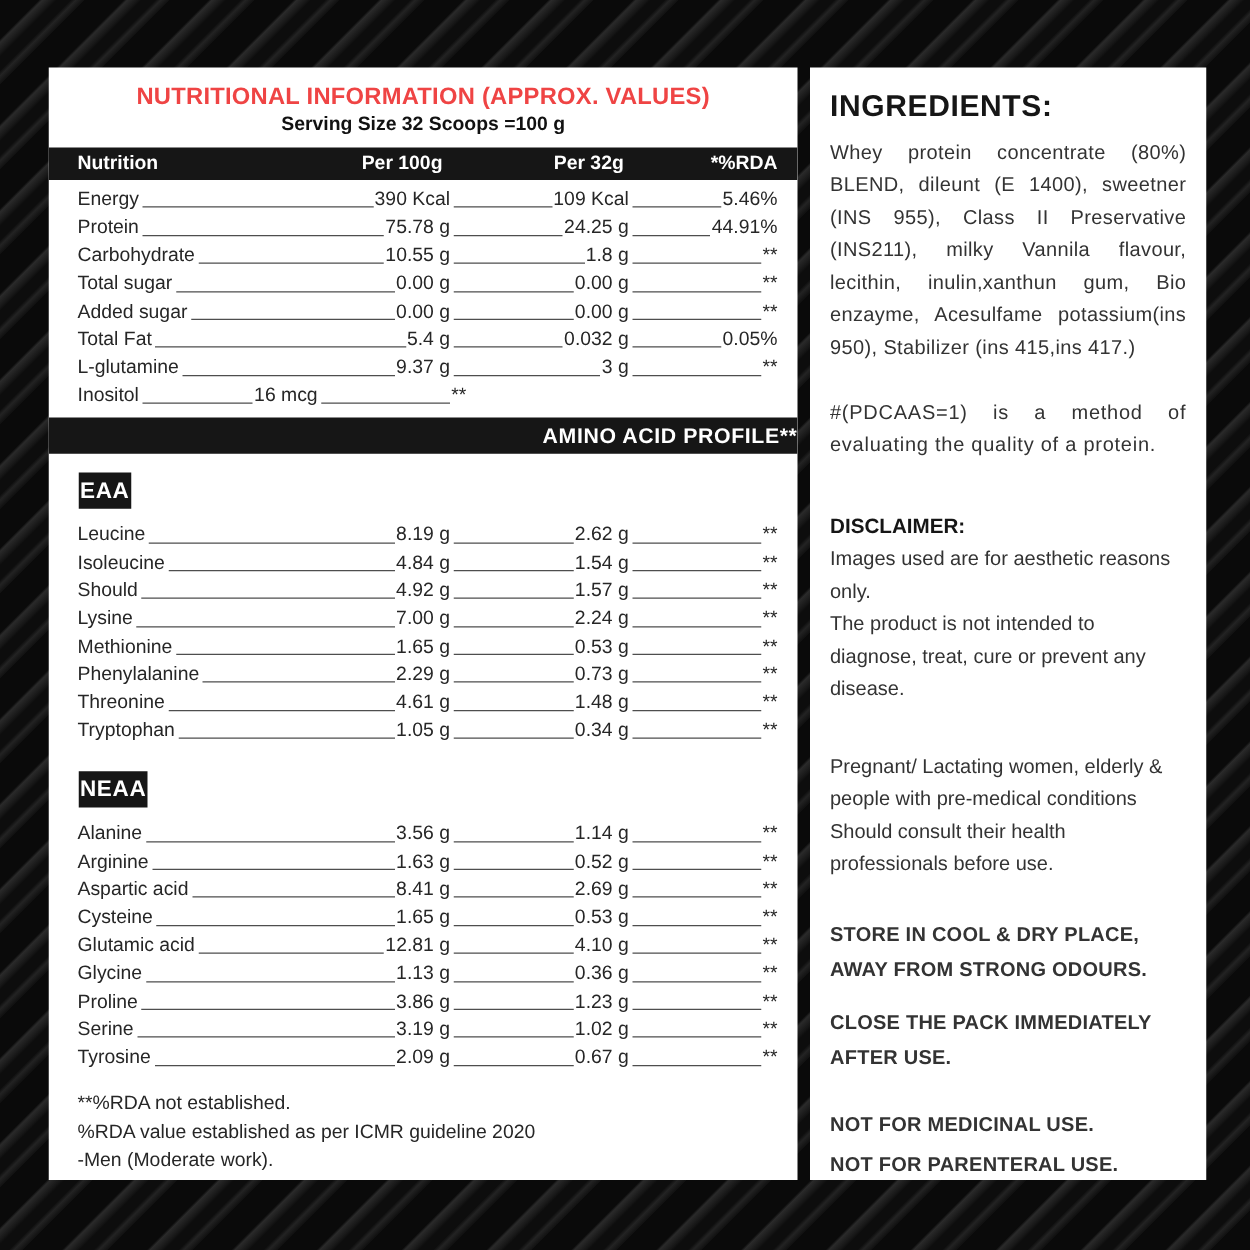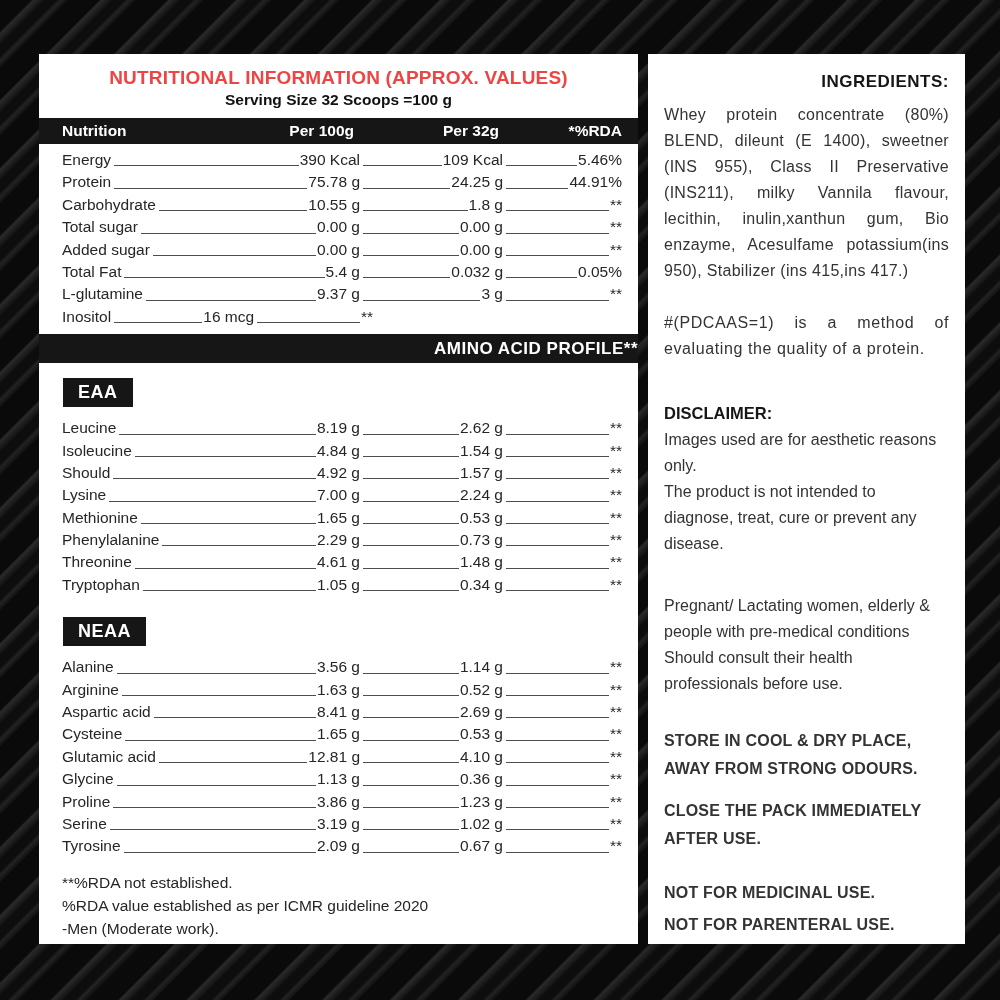--- a/index.html
+++ b/index.html
@@ -33,26 +33,26 @@
   .cell{display:flex;align-items:baseline;height:22.4px;}
   .cell.c1{flex:1;}
   .cell.c2{width:143px;}
   .cell.c3{width:119px;}
   .lead{flex:1 1 auto;min-width:6px;border-bottom:1px solid #4e4e4e;
         align-self:flex-end;margin:0 1px 5px 3px;}
   .val{white-space:nowrap;}
   .bar{background:#161616;color:#fff;font-weight:bold;font-size:17px;letter-spacing:.5px;
        text-align:right;height:29px;line-height:29px;margin-top:6px;}
   .badge{display:inline-block;background:#161616;color:#fff;font-weight:bold;font-size:18px;
-         letter-spacing:.5px;padding:4px 15px;margin:15px 0 10px 24px;}
+         letter-spacing:.5px;padding:4px 1px;margin:15px 0 10px 24px;}
   .badge-wrap2{margin-top:6px;}
   .footnotes{padding:13px 16px 0 23px;font-size:15.5px;color:#262626;line-height:23px;}
 
   
-  .ing-title{font-size:17px;font-weight:bold;color:#161616;text-align:right;
+  .ing-title{font-size:24px;font-weight:bold;color:#161616;text-align:left;
              letter-spacing:.5px;margin:8px 0 10px;}
   .rp p{font-size:16px;line-height:26px;color:#333;margin:0;}
   .just{text-align:justify;letter-spacing:.3px;}
   .pdcaas{margin-top:26px !important;letter-spacing:.6px;}
   .disc-title{font-size:16.5px;font-weight:bold;color:#161616;margin:42px 0 4px;}
   .adv{margin-top:36px !important;}
   .caps{font-weight:bold;color:#161616;font-size:16px !important;line-height:28px !important;
         letter-spacing:.2px;}
   .storage{margin-top:30px !important;}
   .closep{margin-top:14px !important;}

